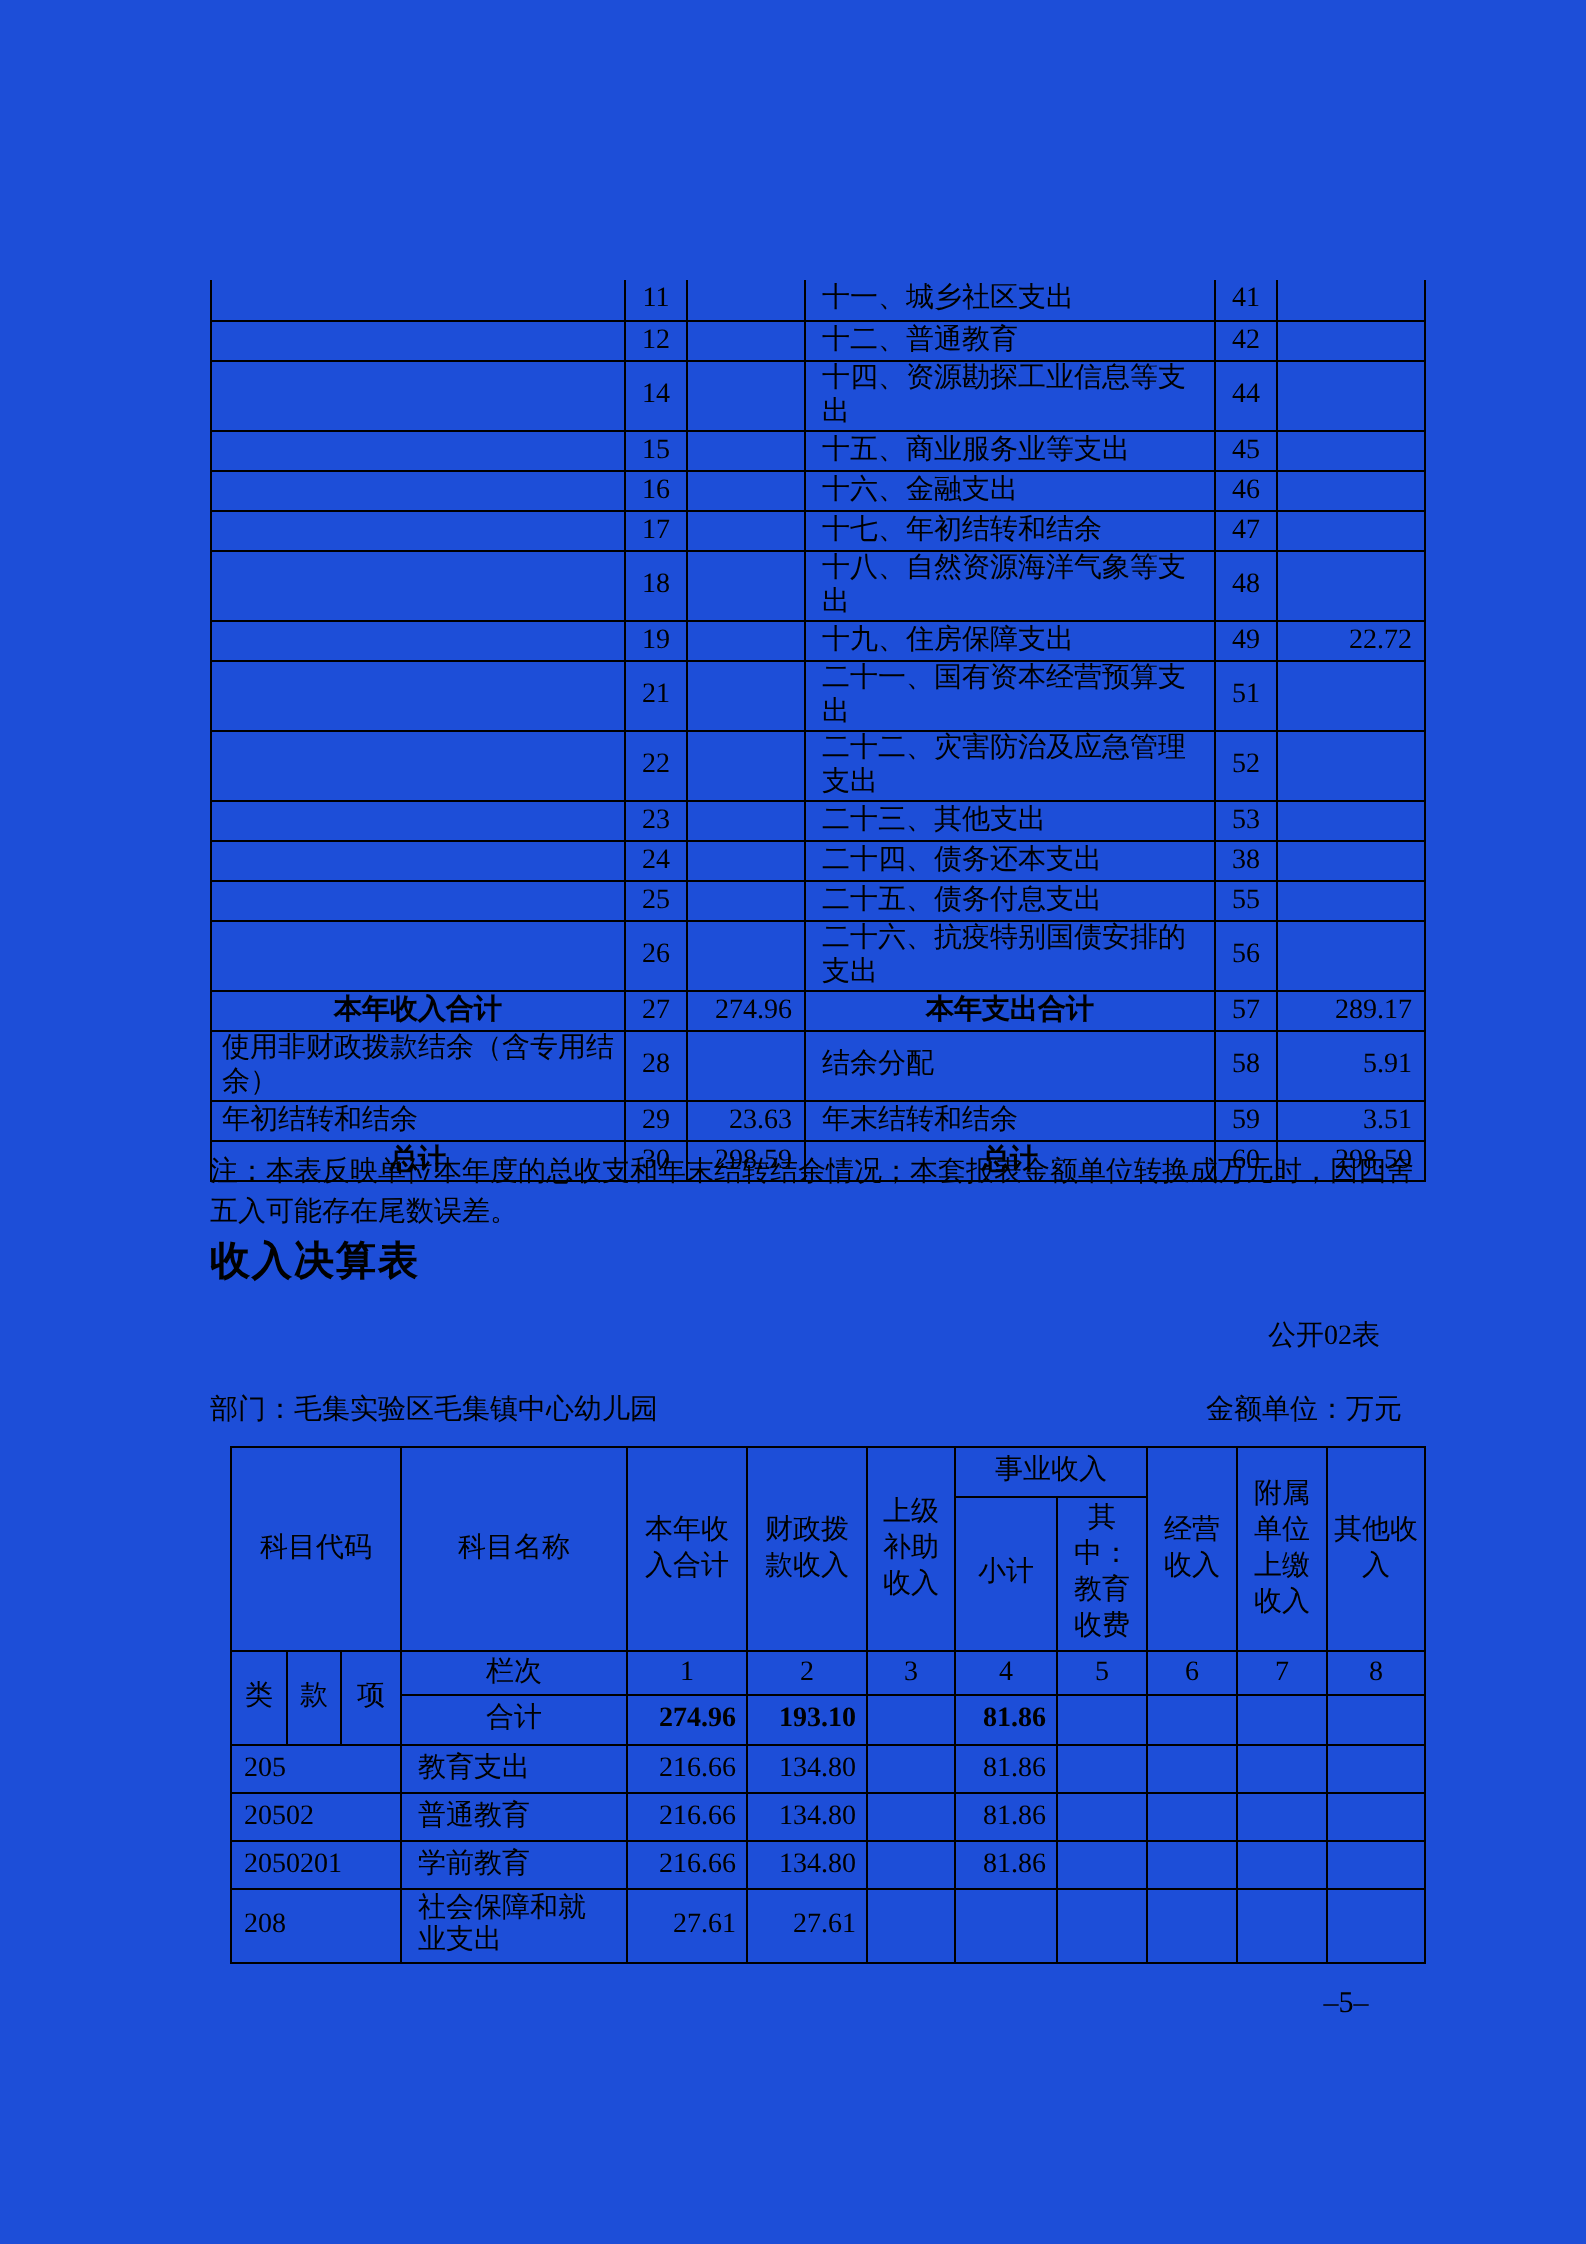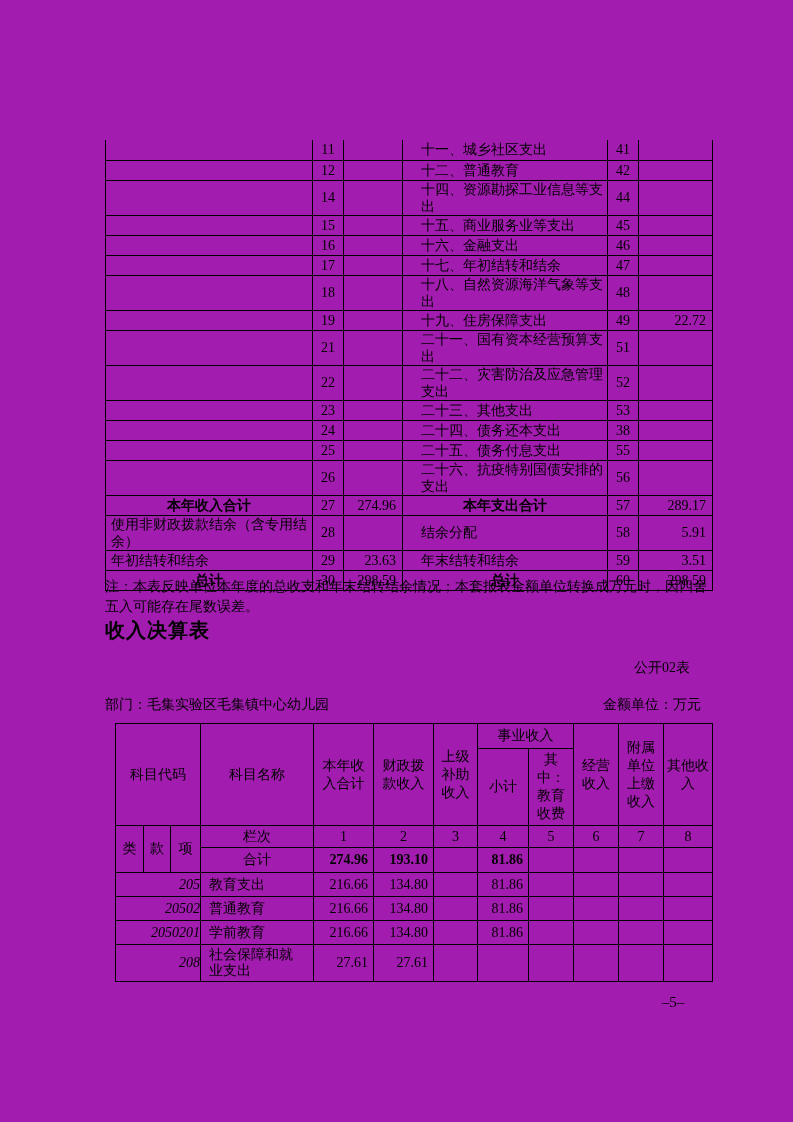--- a/index.html
+++ b/index.html
@@ -1,50 +1,50 @@
 <!DOCTYPE html>
 <html><head>
 <meta charset="utf-8">
 <style>
   html,body{margin:0;padding:0;background:#fff;}
   .page{
-    position:relative;width:793px;height:1122px;background:#a21caf;
+    position:relative;width:793px;height:1122px;background:#1d4ed8;
     font-family:"Liberation Serif","DejaVu Serif",serif;color:#000;overflow:hidden;
   }
   table{border-collapse:collapse;table-layout:fixed;}
   td,th{border:1px solid #000;font-size:14px;font-weight:normal;overflow:hidden;vertical-align:middle;}
 
   
   .t1{position:absolute;left:105px;top:140px;width:607px;border-top:none;}
   .t1 tr{height:20px;}
   .t1 tr:first-child td{border-top:none;}
   .t1 td{padding:0 2px;line-height:17px;}
   .t1 .lbl{text-align:left;padding-left:5px;}
-  .t1 .rlbl{text-align:left;padding-left:18px;}
+  .t1 .rlbl{text-align:left;padding-left:8px;}
   .t1 .num{text-align:center;}
   .t1 .val{text-align:right;padding-right:6px;}
   .t1 .c{text-align:center;font-weight:bold;padding-left:2px;}
 
   .note{position:absolute;left:105px;top:577px;width:602px;font-size:14px;line-height:20px;text-align:justify;}
   .title{position:absolute;left:105px;top:617px;width:607px;text-align:left;
          font-size:20px;font-weight:bold;font-family:"Liberation Sans","DejaVu Sans",sans-serif;letter-spacing:1px;}
   .formno{position:absolute;left:105px;top:659px;width:585px;text-align:right;font-size:14px;}
   .deptline{position:absolute;left:105px;top:696px;width:596px;display:flex;justify-content:space-between;font-size:14px;}
 
   
   .t2{position:absolute;left:115px;top:723px;width:597px;}
   .t2 th{text-align:center;line-height:18px;padding:2px 3px;}
   .t2 .h1{height:25px;}
   .t2 .h2{height:75px;}
   .t2 .r3{height:22px;}
   .t2 .r4{height:25px;}
   .t2 .dr{height:24px;}
   .t2 td{padding:0;line-height:16px;}
   .t2 .cnum{text-align:center;}
-  .t2 .code{text-align:right;padding-left:6px;font-style:italic;}
+  .t2 .code{text-align:left;padding-left:6px;}
   .t2 .name{text-align:left;padding:2px 14px 2px 8px;}
   .t2 .v{text-align:right;padding-right:5px;}
   .t2 .b{font-weight:bold;}
 
   .pageno{position:absolute;left:645px;top:994px;width:56px;text-align:center;font-size:15px;}
 </style>
 </head>
 <body>
 
 <div class="page">

